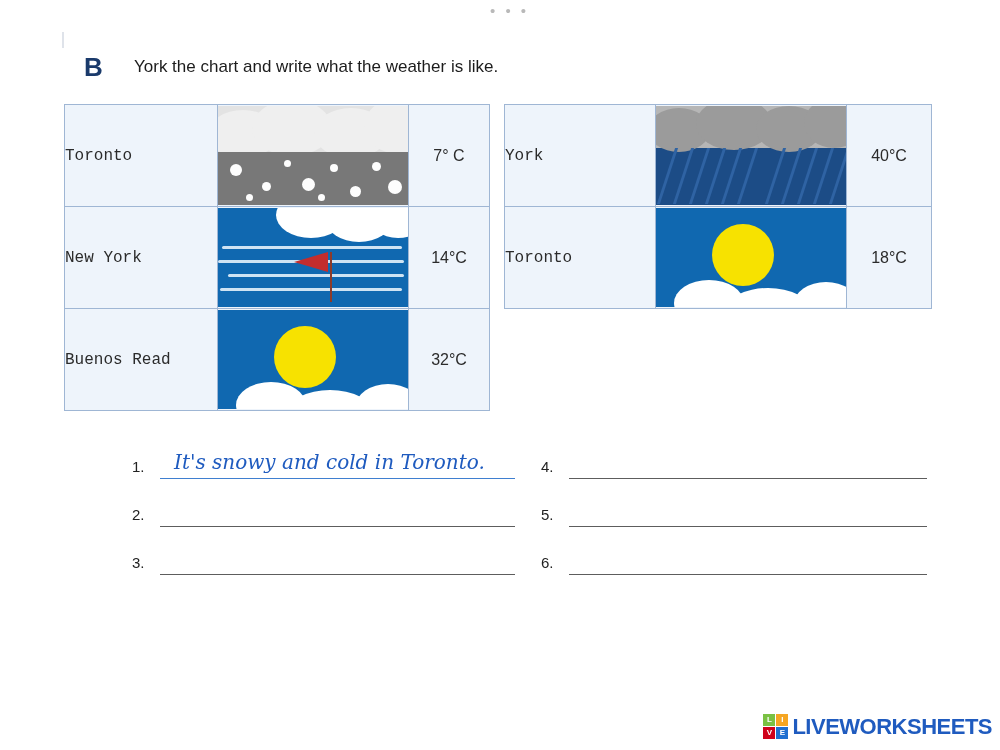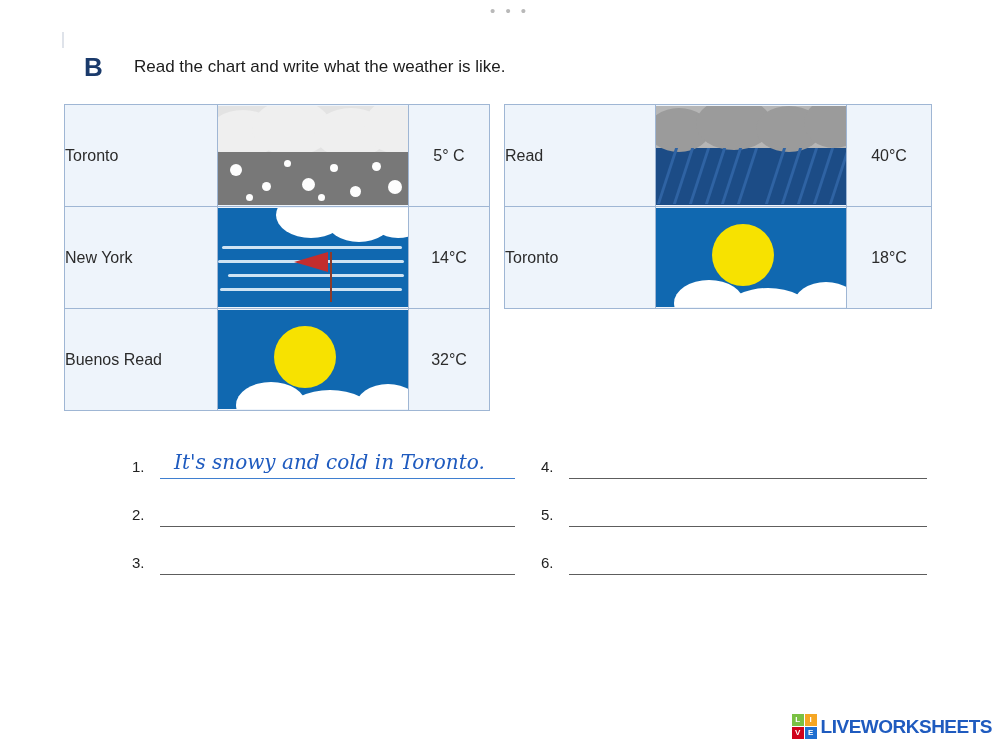--- a/index.html
+++ b/index.html
@@ -72,20 +72,21 @@
     height: 101px;
     vertical-align: middle;
     background: #eef4fb;
   }
   td.city {
     width: 152px;
     font-size: 16px;
     color: #2b2b2b;
     padding-left: 16px;
     background: #e8f0fa;
+    font-family: Liberation Mono, monospace;
   }
   td.pic {
     width: 190px;
     background: #ffffff;
     padding: 0;
     overflow: hidden;
   }
   td.temp {
     width: 80px;
     font-size: 16px;
@@ -239,34 +240,34 @@
     color: #ffffff;
     font-weight: bold;
     text-align: center;
     line-height: 12px;
   }
   .brand .logo .q1 { left: 0;  top: 0;  background: #7ac143; }
   .brand .logo .q2 { left: 13px; top: 0;  background: #f5a623; }
   .brand .logo .q3 { left: 0;  top: 13px; background: #d0021b; }
   .brand .logo .q4 { left: 13px; top: 13px; background: #1f6fd0; }
   .brand .word {
-    font-size: 19px;
+    font-size: 22px;
     font-weight: bold;
     color: #1f5bbf;
     letter-spacing: -0.5px;
   }
 </style>
 </head>
 <body>
 
 <div class="dots">• • •</div>
 <div class="left-edge-mark"></div>
 
 <div class="section-letter">B</div>
-<div class="section-instruction">Read the chart and write what the weather is like.</div>
+<div class="section-instruction">York the chart and write what the weather is like.</div>
 
 <div class="chart-wrap">
 
   <table class="weather left">
     <tbody>
         <tr>
       <td class="city">Toronto</td>
       <td class="pic">
         <div class="art snow">
           <div class="cloudband"></div>
@@ -280,21 +281,21 @@
           <div class="flake" style="left:66px;  top:54px; width:7px;  height:7px;"></div>
           <div class="flake" style="left:84px;  top:72px; width:13px; height:13px;"></div>
           <div class="flake" style="left:112px; top:58px; width:8px;  height:8px;"></div>
           <div class="flake" style="left:132px; top:80px; width:11px; height:11px;"></div>
           <div class="flake" style="left:154px; top:56px; width:9px;  height:9px;"></div>
           <div class="flake" style="left:170px; top:74px; width:14px; height:14px;"></div>
           <div class="flake" style="left:28px;  top:88px; width:7px;  height:7px;"></div>
           <div class="flake" style="left:100px; top:88px; width:7px;  height:7px;"></div>
         </div>
       </td>
-      <td class="temp">5° C</td>
+      <td class="temp">7° C</td>
     </tr>
     <tr>
       <td class="city">New York</td>
       <td class="pic">
         <div class="art wind">
           <div class="cloudw" style="left:58px;  top:-16px; width:70px; height:46px;"></div>
           <div class="cloudw" style="left:108px; top:-10px; width:66px; height:44px;"></div>
           <div class="cloudw" style="left:150px; top:-18px; width:60px; height:48px;"></div>
           <div class="line" style="left:4px;  top:38px; width:180px;"></div>
           <div class="line" style="left:0px;  top:52px; width:186px;"></div>
@@ -317,21 +318,21 @@
         </div>
       </td>
       <td class="temp">32°C</td>
     </tr>
   </tbody>
     </table>
 
   <table class="weather right">
     <tbody>
         <tr>
-      <td class="city">Read</td>
+      <td class="city">York</td>
       <td class="pic">
         <div class="art storm">
           <div class="cloudbase"></div>
           <div class="cg" style="left:-8px;  top:2px;  width:62px; height:44px;"></div>
           <div class="cg" style="left:40px;  top:-8px; width:76px; height:52px;"></div>
           <div class="cg" style="left:100px; top:0px;  width:66px; height:46px;"></div>
           <div class="cg" style="left:148px; top:-8px; width:60px; height:50px;"></div>
           <div class="rain" style="left:10px;  top:42px; height:56px;"></div>
           <div class="rain" style="left:26px;  top:42px; height:56px;"></div>
           <div class="rain" style="left:42px;  top:42px; height:56px;"></div>

